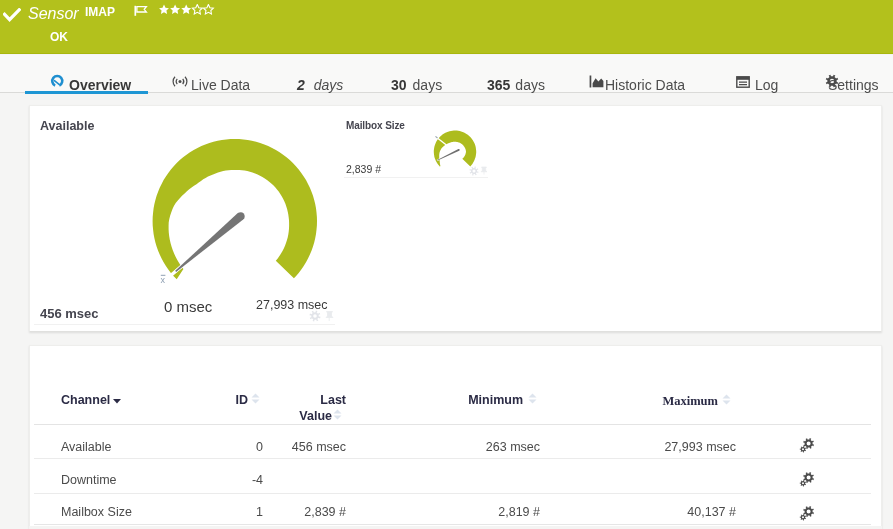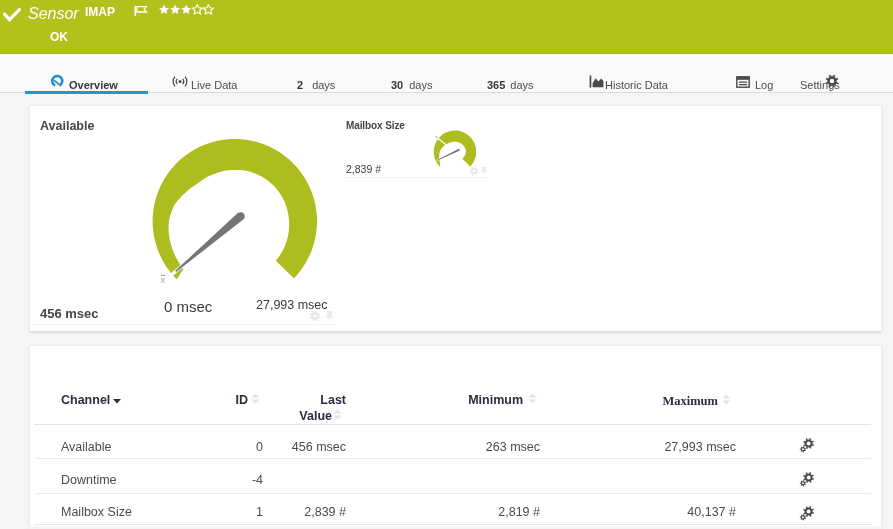--- a/index.html
+++ b/index.html
@@ -1,21 +1,21 @@
 <!DOCTYPE html>
 <html><head>
 <meta charset="utf-8">
 <style>
 * { margin:0; padding:0; box-sizing:border-box; }
 html,body { width:893px; height:529px; overflow:hidden; }
 body { font-family:"Liberation Sans", sans-serif; background:#f5f5f4; position:relative; }
 .abs { position:absolute; }
 .hdr { left:0; top:0; width:893px; height:54px; background:#b3c11c; border-bottom:1px solid #a9b70d; }
 .tabstrip { left:0; top:55px; width:893px; height:38px; background:#f9f9f8; border-bottom:1px solid #dadad8; }
-.tab { position:absolute; top:76px; height:18px; line-height:18px; font-size:11px; color:#4d4d4d; white-space:nowrap; }
+.tab { position:absolute; top:76px; height:18px; line-height:18px; font-size:14px; color:#4d4d4d; white-space:nowrap; }
 .tabb { font-weight:bold; color:#383838; }
 .panel { background:#fff; border:1px solid #eeeeec; border-bottom-color:#e0e0de; box-shadow:0 1px 2px rgba(0,0,0,0.10); }
 .celltitle { font-weight:bold; color:#45454f; }
 .thead { font-weight:bold; color:#2b2b45; font-size:12.5px; }
 .trow { color:#4b4b4b; font-size:12.5px; }
 .sep { position:absolute; height:1px; background:#ebebeb; }
 .rt { text-align:right; }
 </style>
 </head>
 <body>
@@ -47,38 +47,38 @@
   <path d="M9.36,11.53 A5,5 0 1,0 5.14,11.53" fill="none" stroke="#1f8fd0" stroke-width="2.5"></path>
   <path d="M4.4,6.7 L9.1,10.4" stroke="#1f8fd0" stroke-width="1.7" stroke-linecap="round"></path>
 </svg>
 <div class="tab tabb" style="left:69px;">Overview</div>
 <svg class="abs" style="left:172px;top:75px" width="16" height="13" viewBox="0 0 17 13">
   <circle cx="8.5" cy="6.5" r="1.6" fill="#4c4c4c"></circle>
   <path d="M5.6,3.8 A4.1,4.1 0 0,0 5.6,9.2 M11.4,3.8 A4.1,4.1 0 0,1 11.4,9.2" fill="none" stroke="#4c4c4c" stroke-width="1.3"></path>
   <path d="M3.2,1.5 A7.2,7.2 0 0,0 3.2,11.5 M13.8,1.5 A7.2,7.2 0 0,1 13.8,11.5" fill="none" stroke="#4c4c4c" stroke-width="1.3"></path>
 </svg>
 <div class="tab" style="left:191px;">Live Data</div>
-<div class="tab" style="left:297px;"><span class="tabb" style="margin-right:9px">2</span>days</div>
+<div class="tab" style="left:297px;font-style:italic;"><span class="tabb" style="margin-right:9px">2</span>days</div>
 <div class="tab" style="left:391px;"><span class="tabb" style="margin-right:6px">30</span>days</div>
 <div class="tab" style="left:487px;"><span class="tabb" style="margin-right:5px">365</span>days</div>
 <svg class="abs" style="left:589px;top:75px" width="15" height="13" viewBox="0 0 15 13">
   <rect x="0.6" y="0.5" width="1.7" height="12" fill="#4a4a4a"></rect>
   <path d="M3.6,12.2 L3.6,8.2 L6.6,3.2 L9.4,6.6 L12.2,3.6 L14.4,6 L14.4,12.2 Z" fill="#4a4a4a"></path>
 </svg>
 <div class="tab" style="left:605px;">Historic Data</div>
 <svg class="abs" style="left:736px;top:76px" width="14" height="12" viewBox="0 0 14 12">
   <rect x="0.8" y="0.8" width="12.4" height="10.4" fill="none" stroke="#4a4a4a" stroke-width="1.4"></rect>
   <rect x="0.8" y="0.8" width="12.4" height="3" fill="#4a4a4a"></rect>
   <path d="M3,6.2 L11,6.2 M3,8.7 L11,8.7" stroke="#4a4a4a" stroke-width="1.2"></path>
 </svg>
 <div class="tab" style="left:755px;">Log</div>
 <svg class="abs" style="left:825px;top:74px" width="14" height="14" viewBox="0 0 14 14">
   <path id="gearbig" d="M13.22,8.49 L12.46,10.34 L11.09,9.51 L9.51,11.09 L10.34,12.46 L8.49,13.22 L8.12,11.67 L5.88,11.67 L5.51,13.22 L3.66,12.46 L4.49,11.09 L2.91,9.51 L1.54,10.34 L0.78,8.49 L2.33,8.12 L2.33,5.88 L0.78,5.51 L1.54,3.66 L2.91,4.49 L4.49,2.91 L3.66,1.54 L5.51,0.78 L5.88,2.33 L8.12,2.33 L8.49,0.78 L10.34,1.54 L9.51,2.91 L11.09,4.49 L12.46,3.66 L13.22,5.51 L11.67,5.88 L11.67,8.12 Z M9.20,7.00 A2.20,2.20 0 1,0 4.80,7.00 A2.20,2.20 0 1,0 9.20,7.00 Z" fill="#4a4a4a"></path>
 </svg>
-<div class="tab" style="left:800px;">Settings</div>
+<div class="tab" style="left:828px;">Settings</div>
 
 <div class="abs panel" style="left:29px;top:105px;width:853px;height:227px;"></div>
 <div class="abs celltitle" style="left:40px;top:119px;font-size:12.5px;">Available</div>
 
 <svg class="abs" style="left:140px;top:130px;" width="190" height="165" viewBox="0 0 190 165">
   <path d="M36.7,149.3 L33.7,146.2 L30.9,142.9 L28.3,139.5 L25.9,136.0 L23.6,132.3 L21.6,128.5 L19.7,124.6 L18.1,120.7 L16.6,116.6 L15.4,112.5 L14.4,108.3 L13.6,104.1 L13.1,99.8 L12.7,95.5 L12.6,91.2 L12.7,86.9 L13.1,82.6 L13.6,78.3 L14.4,74.1 L15.4,69.9 L16.6,65.8 L18.1,61.7 L19.7,57.8 L21.6,53.9 L23.6,50.1 L25.9,46.4 L28.3,42.9 L30.9,39.5 L33.7,36.2 L36.7,33.1 L39.8,30.1 L43.1,27.3 L46.5,24.7 L50.0,22.3 L53.7,20.0 L57.5,18.0 L61.4,16.1 L65.3,14.5 L69.4,13.0 L73.5,11.8 L77.7,10.8 L81.9,10.0 L86.2,9.5 L90.5,9.1 L94.8,9.0 L99.1,9.1 L103.4,9.5 L107.7,10.0 L111.9,10.8 L116.1,11.8 L120.2,13.0 L124.3,14.5 L128.2,16.1 L132.1,18.0 L135.9,20.0 L139.6,22.3 L143.1,24.7 L146.5,27.3 L149.8,30.1 L152.9,33.1 L155.9,36.2 L158.7,39.5 L161.3,42.9 L163.7,46.4 L166.0,50.1 L168.0,53.9 L169.9,57.8 L171.5,61.7 L173.0,65.8 L174.2,69.9 L175.2,74.1 L176.0,78.3 L176.5,82.6 L176.9,86.9 L177.0,91.2 L176.9,95.5 L176.5,99.8 L176.0,104.1 L175.2,108.3 L174.2,112.5 L173.0,116.6 L171.5,120.7 L169.9,124.6 L168.0,128.5 L166.0,132.3 L163.7,136.0 L161.3,139.5 L158.7,142.9 L155.9,146.2 L153.9,148.3 L135.8,130.8 L137.7,128.5 L139.4,126.1 L141.0,123.6 L142.5,121.0 L143.8,118.4 L145.0,115.7 L146.0,112.9 L146.9,110.2 L147.7,107.4 L148.3,104.5 L148.7,101.7 L149.0,98.8 L149.1,96.0 L149.1,93.1 L149.0,90.3 L148.7,87.4 L148.3,84.6 L147.8,81.9 L147.1,79.1 L146.3,76.4 L145.4,73.8 L144.3,71.2 L143.1,68.7 L141.7,66.3 L140.3,63.9 L138.7,61.6 L137.0,59.4 L135.2,57.3 L133.3,55.3 L131.3,53.5 L129.2,51.7 L127.0,50.0 L124.8,48.4 L122.4,47.0 L120.0,45.7 L117.6,44.5 L115.1,43.4 L112.5,42.5 L109.9,41.7 L107.3,41.1 L104.6,40.6 L102.0,40.2 L99.3,40.0 L96.6,39.9 L93.9,39.9 L91.2,40.0 L88.5,40.2 L85.9,40.6 L83.2,41.1 L80.6,41.7 L78.0,42.5 L75.5,43.4 L73.0,44.4 L70.5,45.5 L68.0,46.6 L65.6,47.9 L63.2,49.3 L61.0,50.9 L58.7,52.5 L56.5,54.2 L54.0,55.7 L51.6,57.4 L49.2,59.3 L46.9,61.3 L44.6,63.4 L42.3,65.6 L40.0,67.9 L37.8,70.5 L35.7,73.1 L33.9,76.0 L32.5,79.1 L31.3,82.3 L30.2,85.5 L29.3,88.9 L28.7,92.4 L28.6,95.8 L28.6,99.3 L28.8,102.8 L29.2,106.3 L29.8,109.8 L30.6,113.3 L31.6,116.7 L32.7,120.1 L34.1,123.5 L35.6,126.8 L37.3,130.0 L39.1,133.1 L41.2,136.2 L43.4,139.1 Z" fill="#adbc1e"></path>
   <path d="M49.1,130.0 L29.2,146.8" stroke="#fff" stroke-width="3.4"></path>
   <path d="M35.2,140.8 L97.8,83.1 L99.2,82.4 L100.9,82.2 L102.4,82.6 L103.7,83.6 L104.5,85.1 L104.7,86.7 L104.3,88.3 L103.2,89.6 L36.1,141.9 Z" fill="#757575" stroke="#fff" stroke-width="1.3" paint-order="stroke"></path>
   <text x="20.5" y="152.5" font-size="9" fill="#8fa0b3" font-family="Liberation Sans">x</text>
   <rect x="20.8" y="144.8" width="4.6" height="1" fill="#8fa0b3"></rect>

